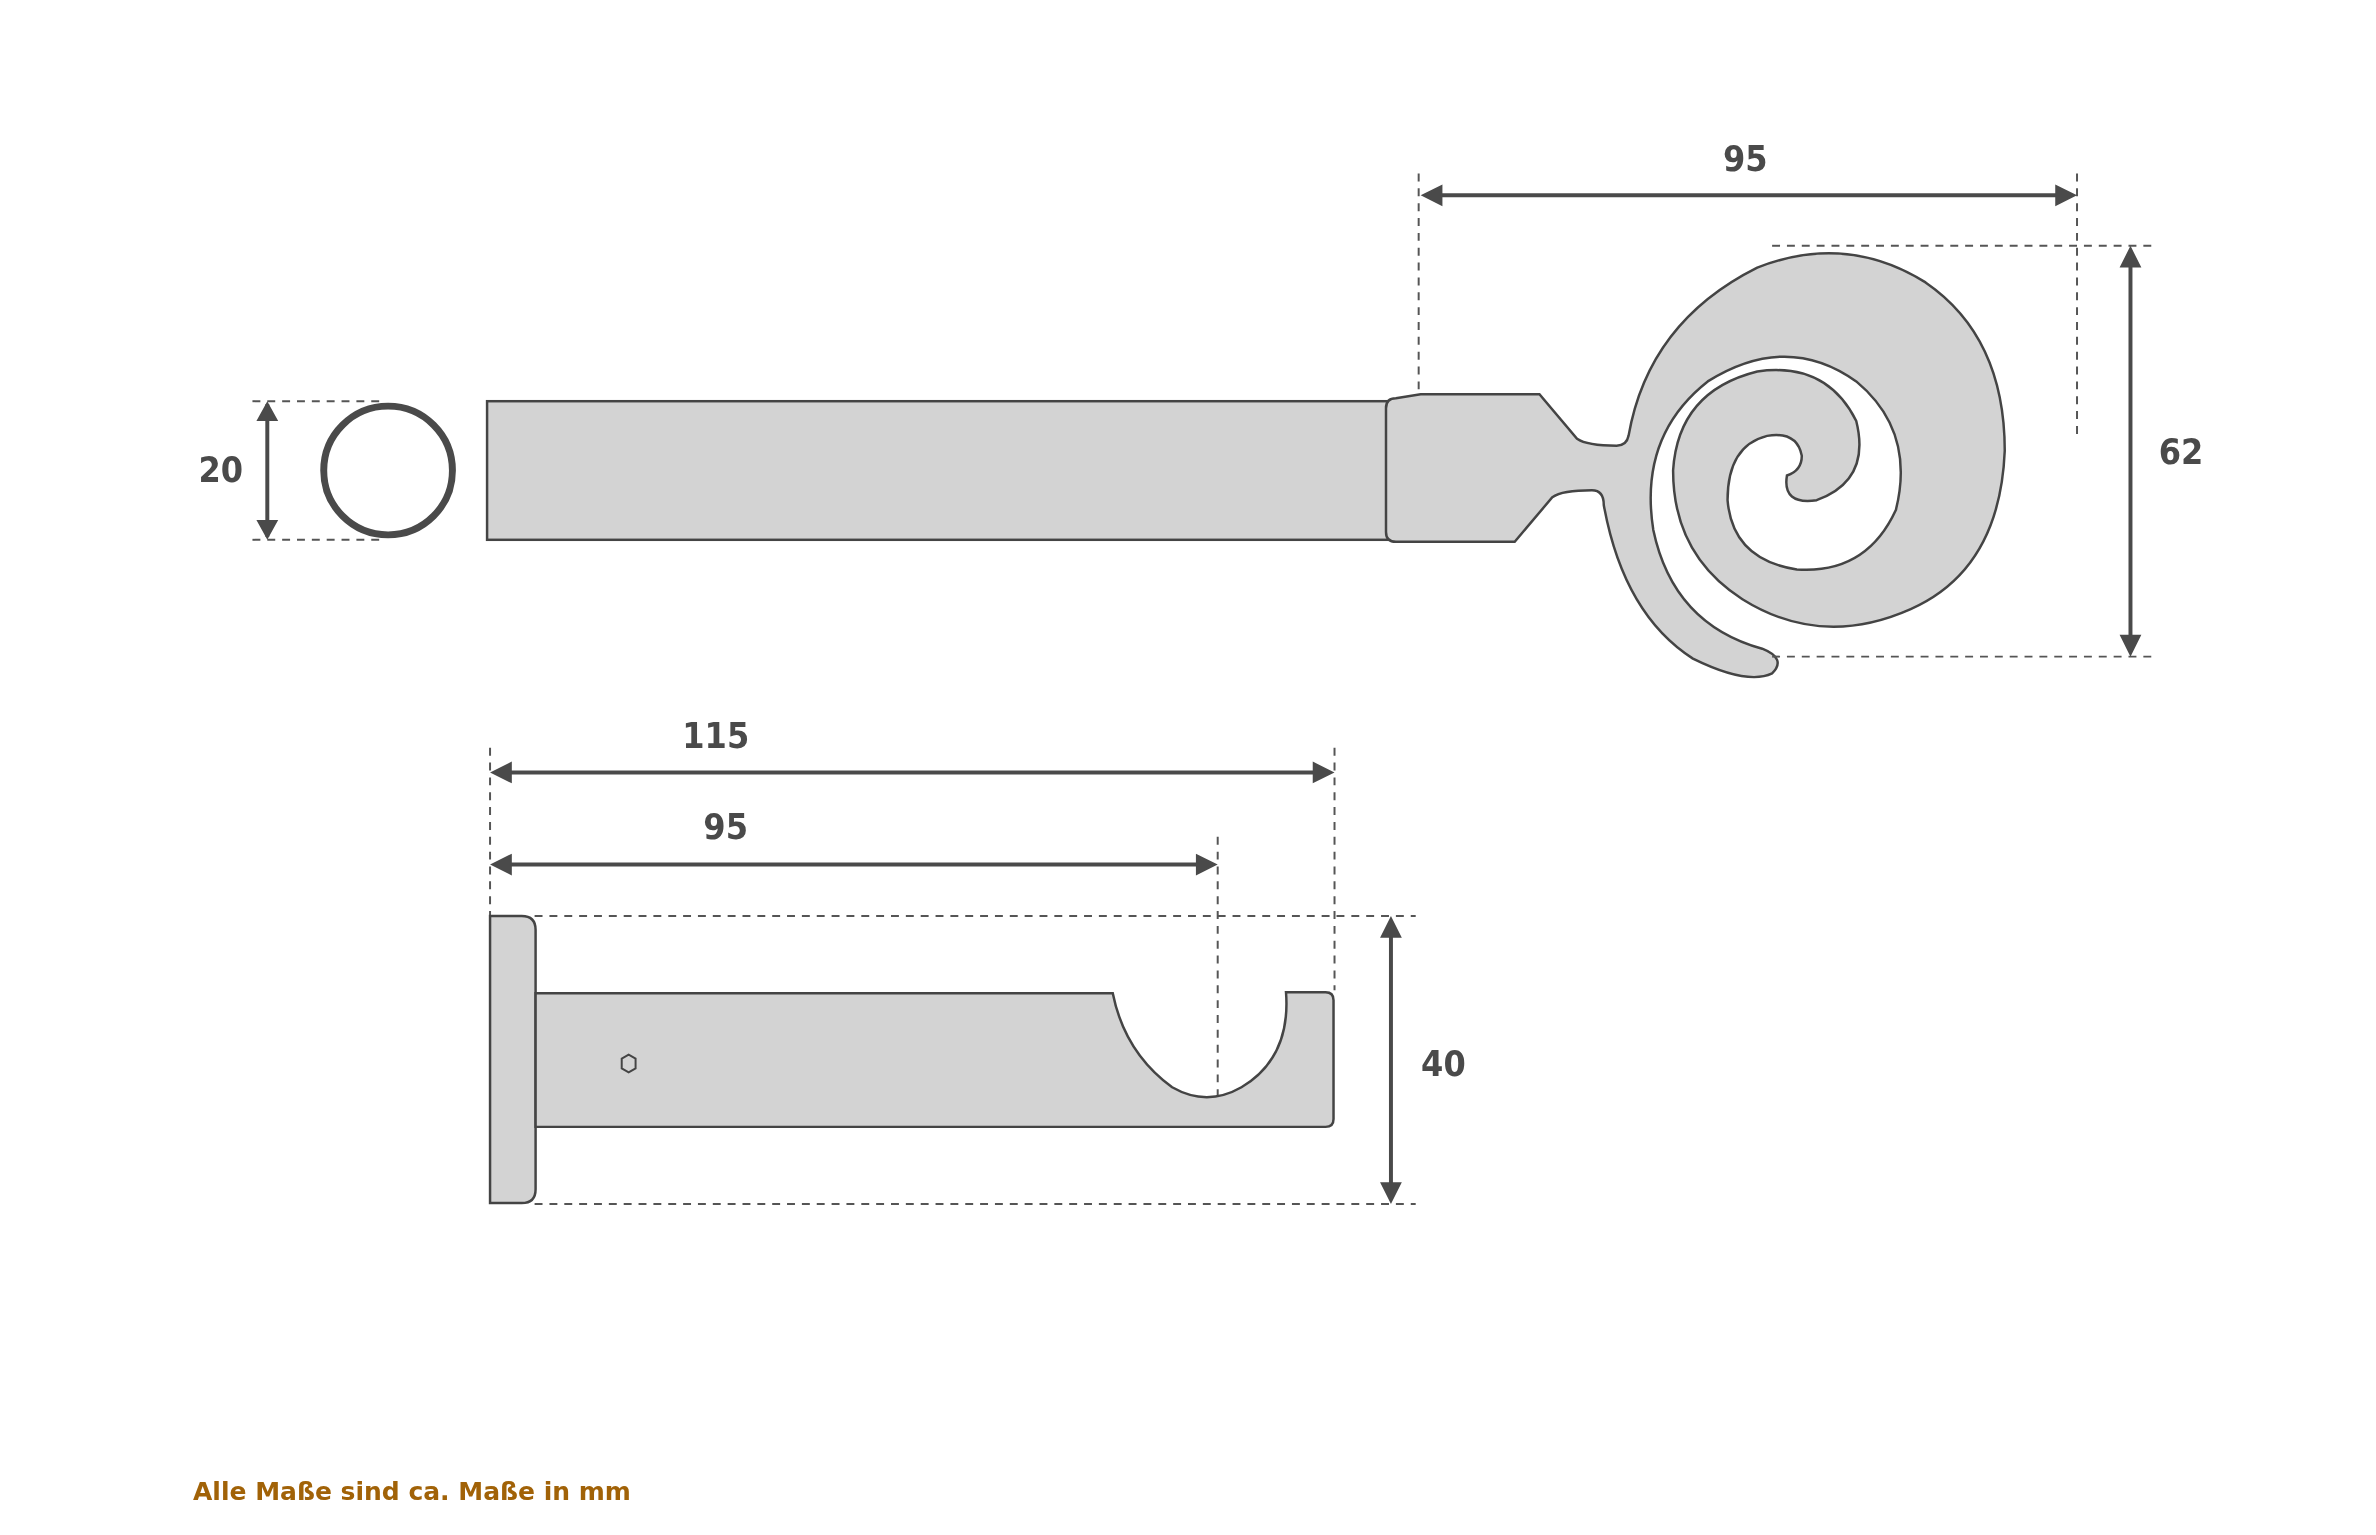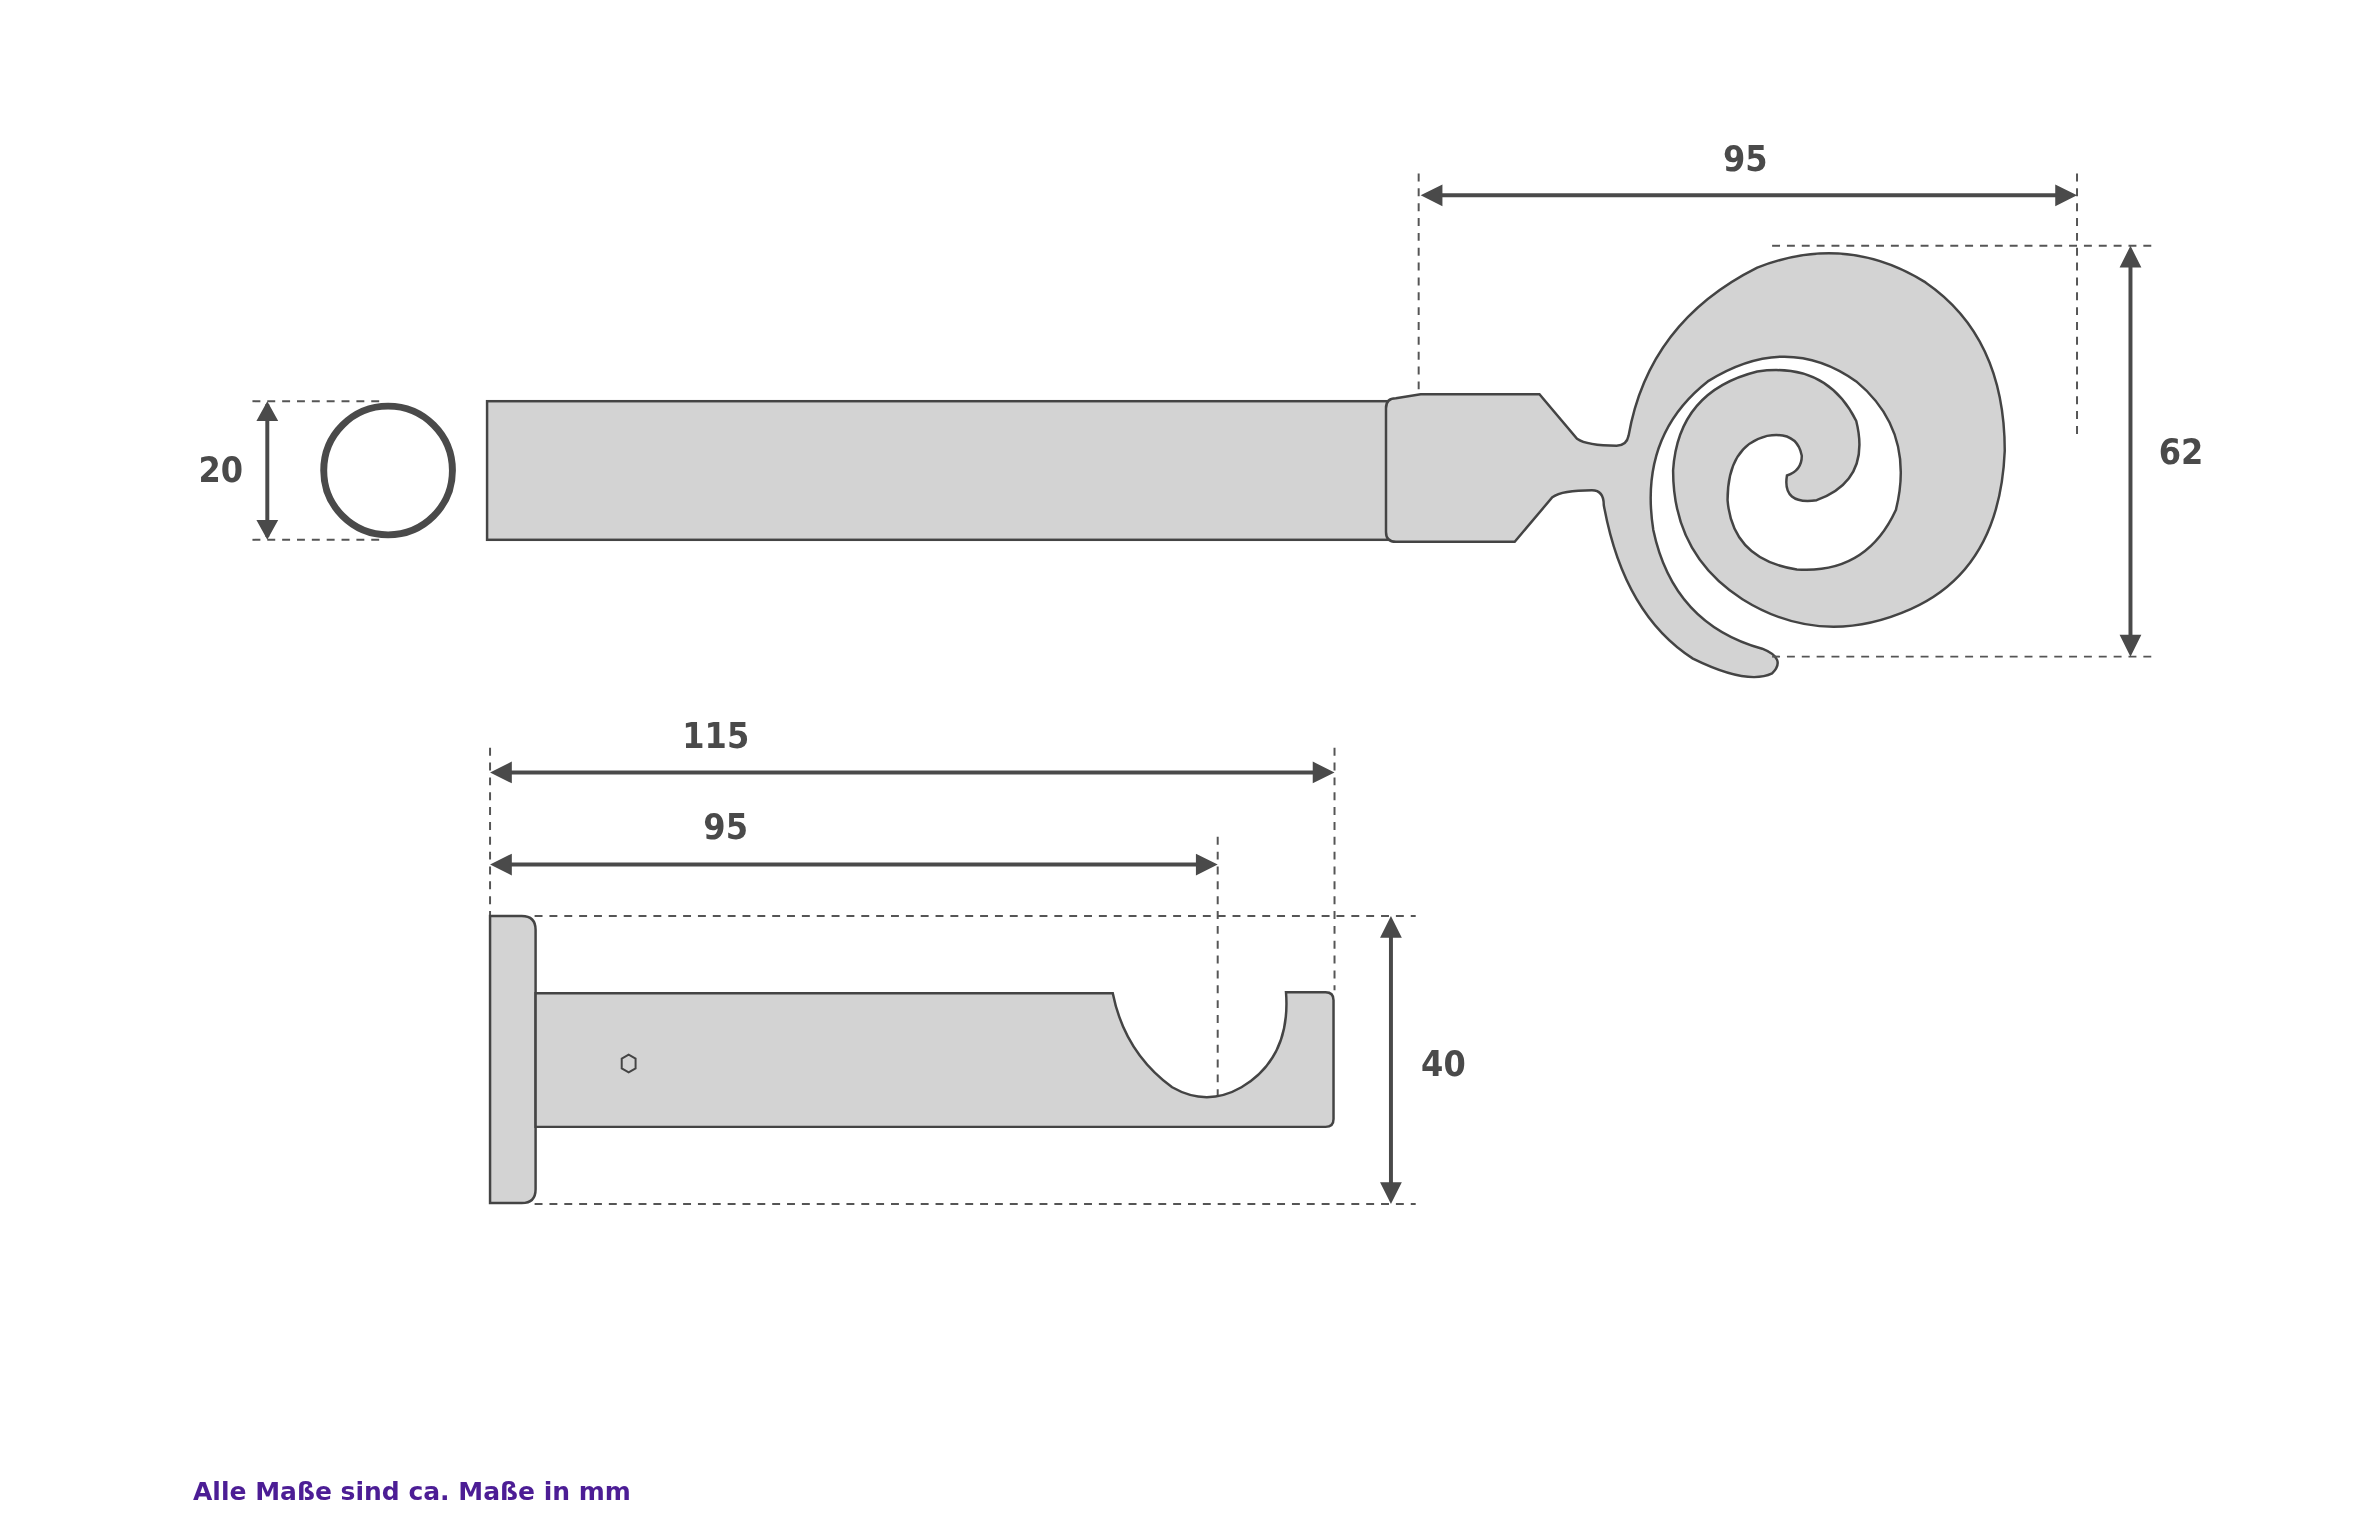--- a/index.html
+++ b/index.html
@@ -1,19 +1,19 @@
 <!DOCTYPE html>
 <html><head>
 <meta charset="utf-8">
 <style>
   html, body { margin:0; padding:0; background:#ffffff; }
   body { width:2376px; height:1536px; overflow:hidden; position:relative; font-family:"DejaVu Sans", sans-serif; }
   svg { position:absolute; left:0; top:0; }
   .dim { font-family:"DejaVu Sans Condensed","DejaVu Sans", sans-serif; font-size:36px; fill:#4a4a4a; font-weight:600; }
-  .footer { position:absolute; left:193px; top:1477px; font-size:25px; color:#4c1d95; font-weight:600; font-family:"DejaVu Sans", sans-serif; }
+  .footer { position:absolute; left:193px; top:1477px; font-size:25px; color:#a16207; font-weight:600; font-family:"DejaVu Sans", sans-serif; }
   .part { fill:#d3d3d3; stroke:#444; stroke-width:2.5; }
   .dash { stroke:#555; stroke-width:2; stroke-dasharray:8 7; fill:none; }
   .arrowline { stroke:#4a4a4a; stroke-width:4; }
 </style>
 </head>
 <body>
 
 <svg width="2376" height="1536" viewBox="0 0 2400 1551">
   <defs>
     <marker id="ah" markerWidth="10" markerHeight="10" refX="9" refY="5" orient="auto-start-reverse" markerUnits="userSpaceOnUse" viewBox="0 0 10 10">

